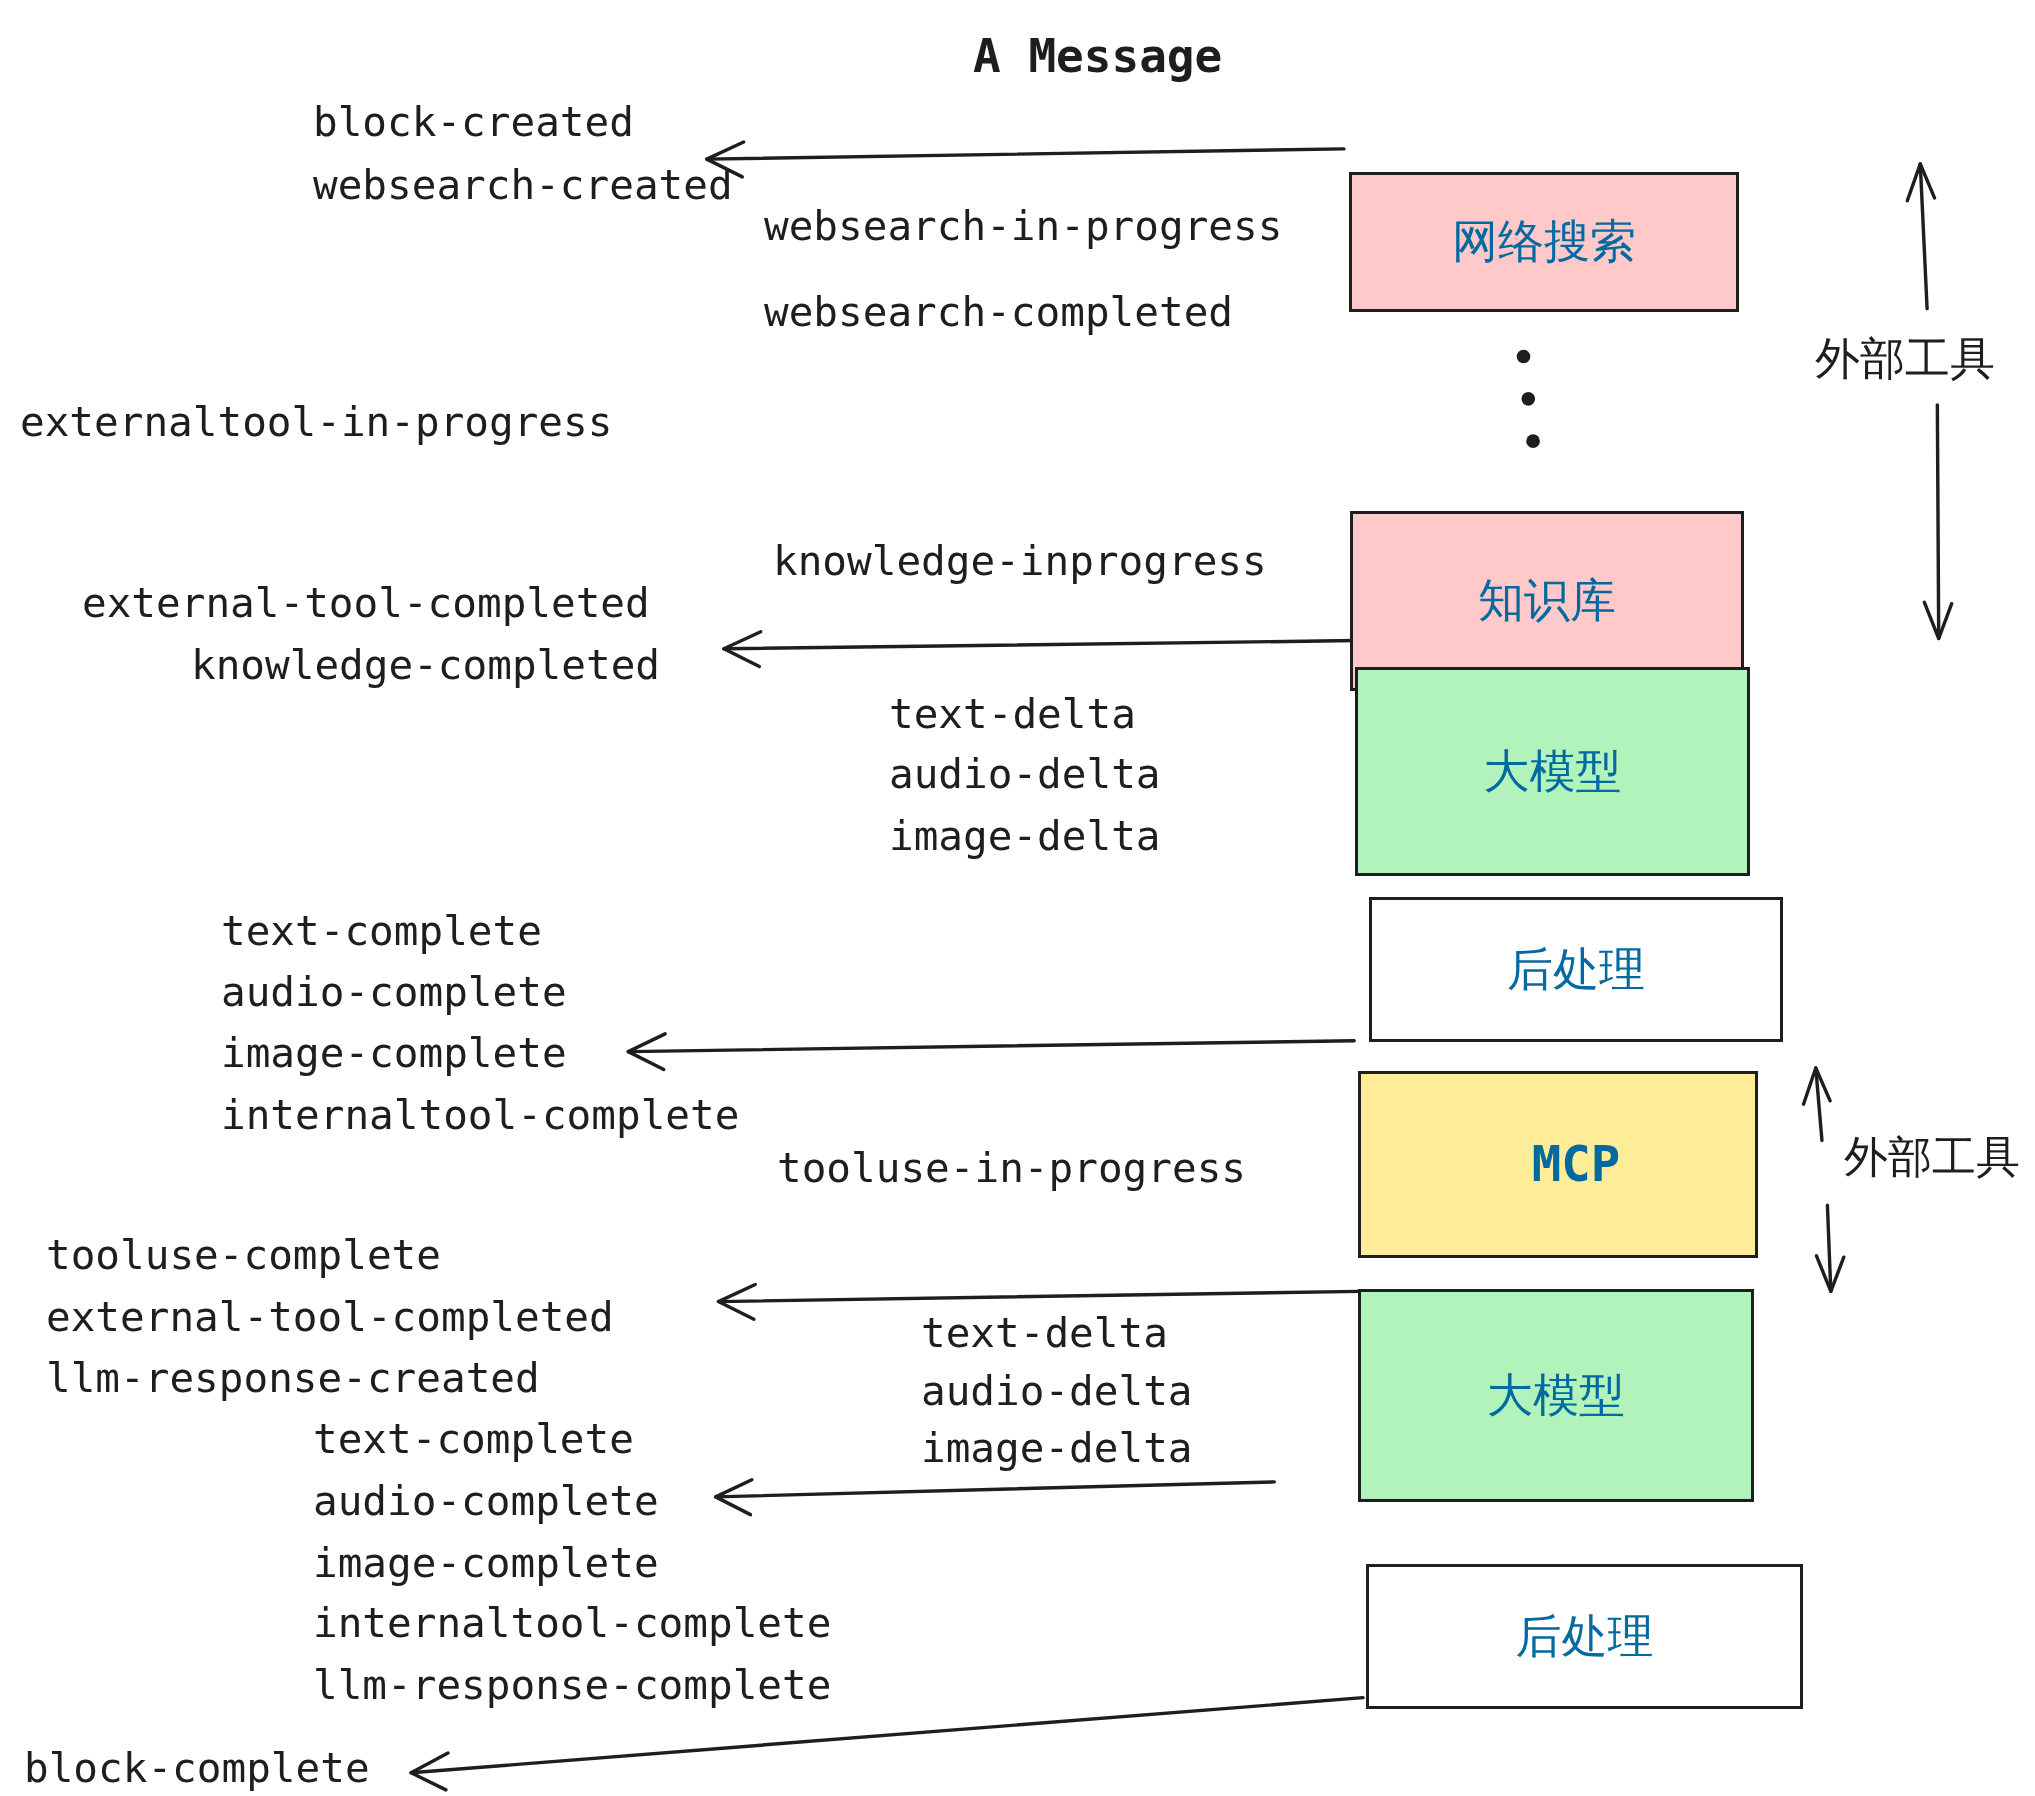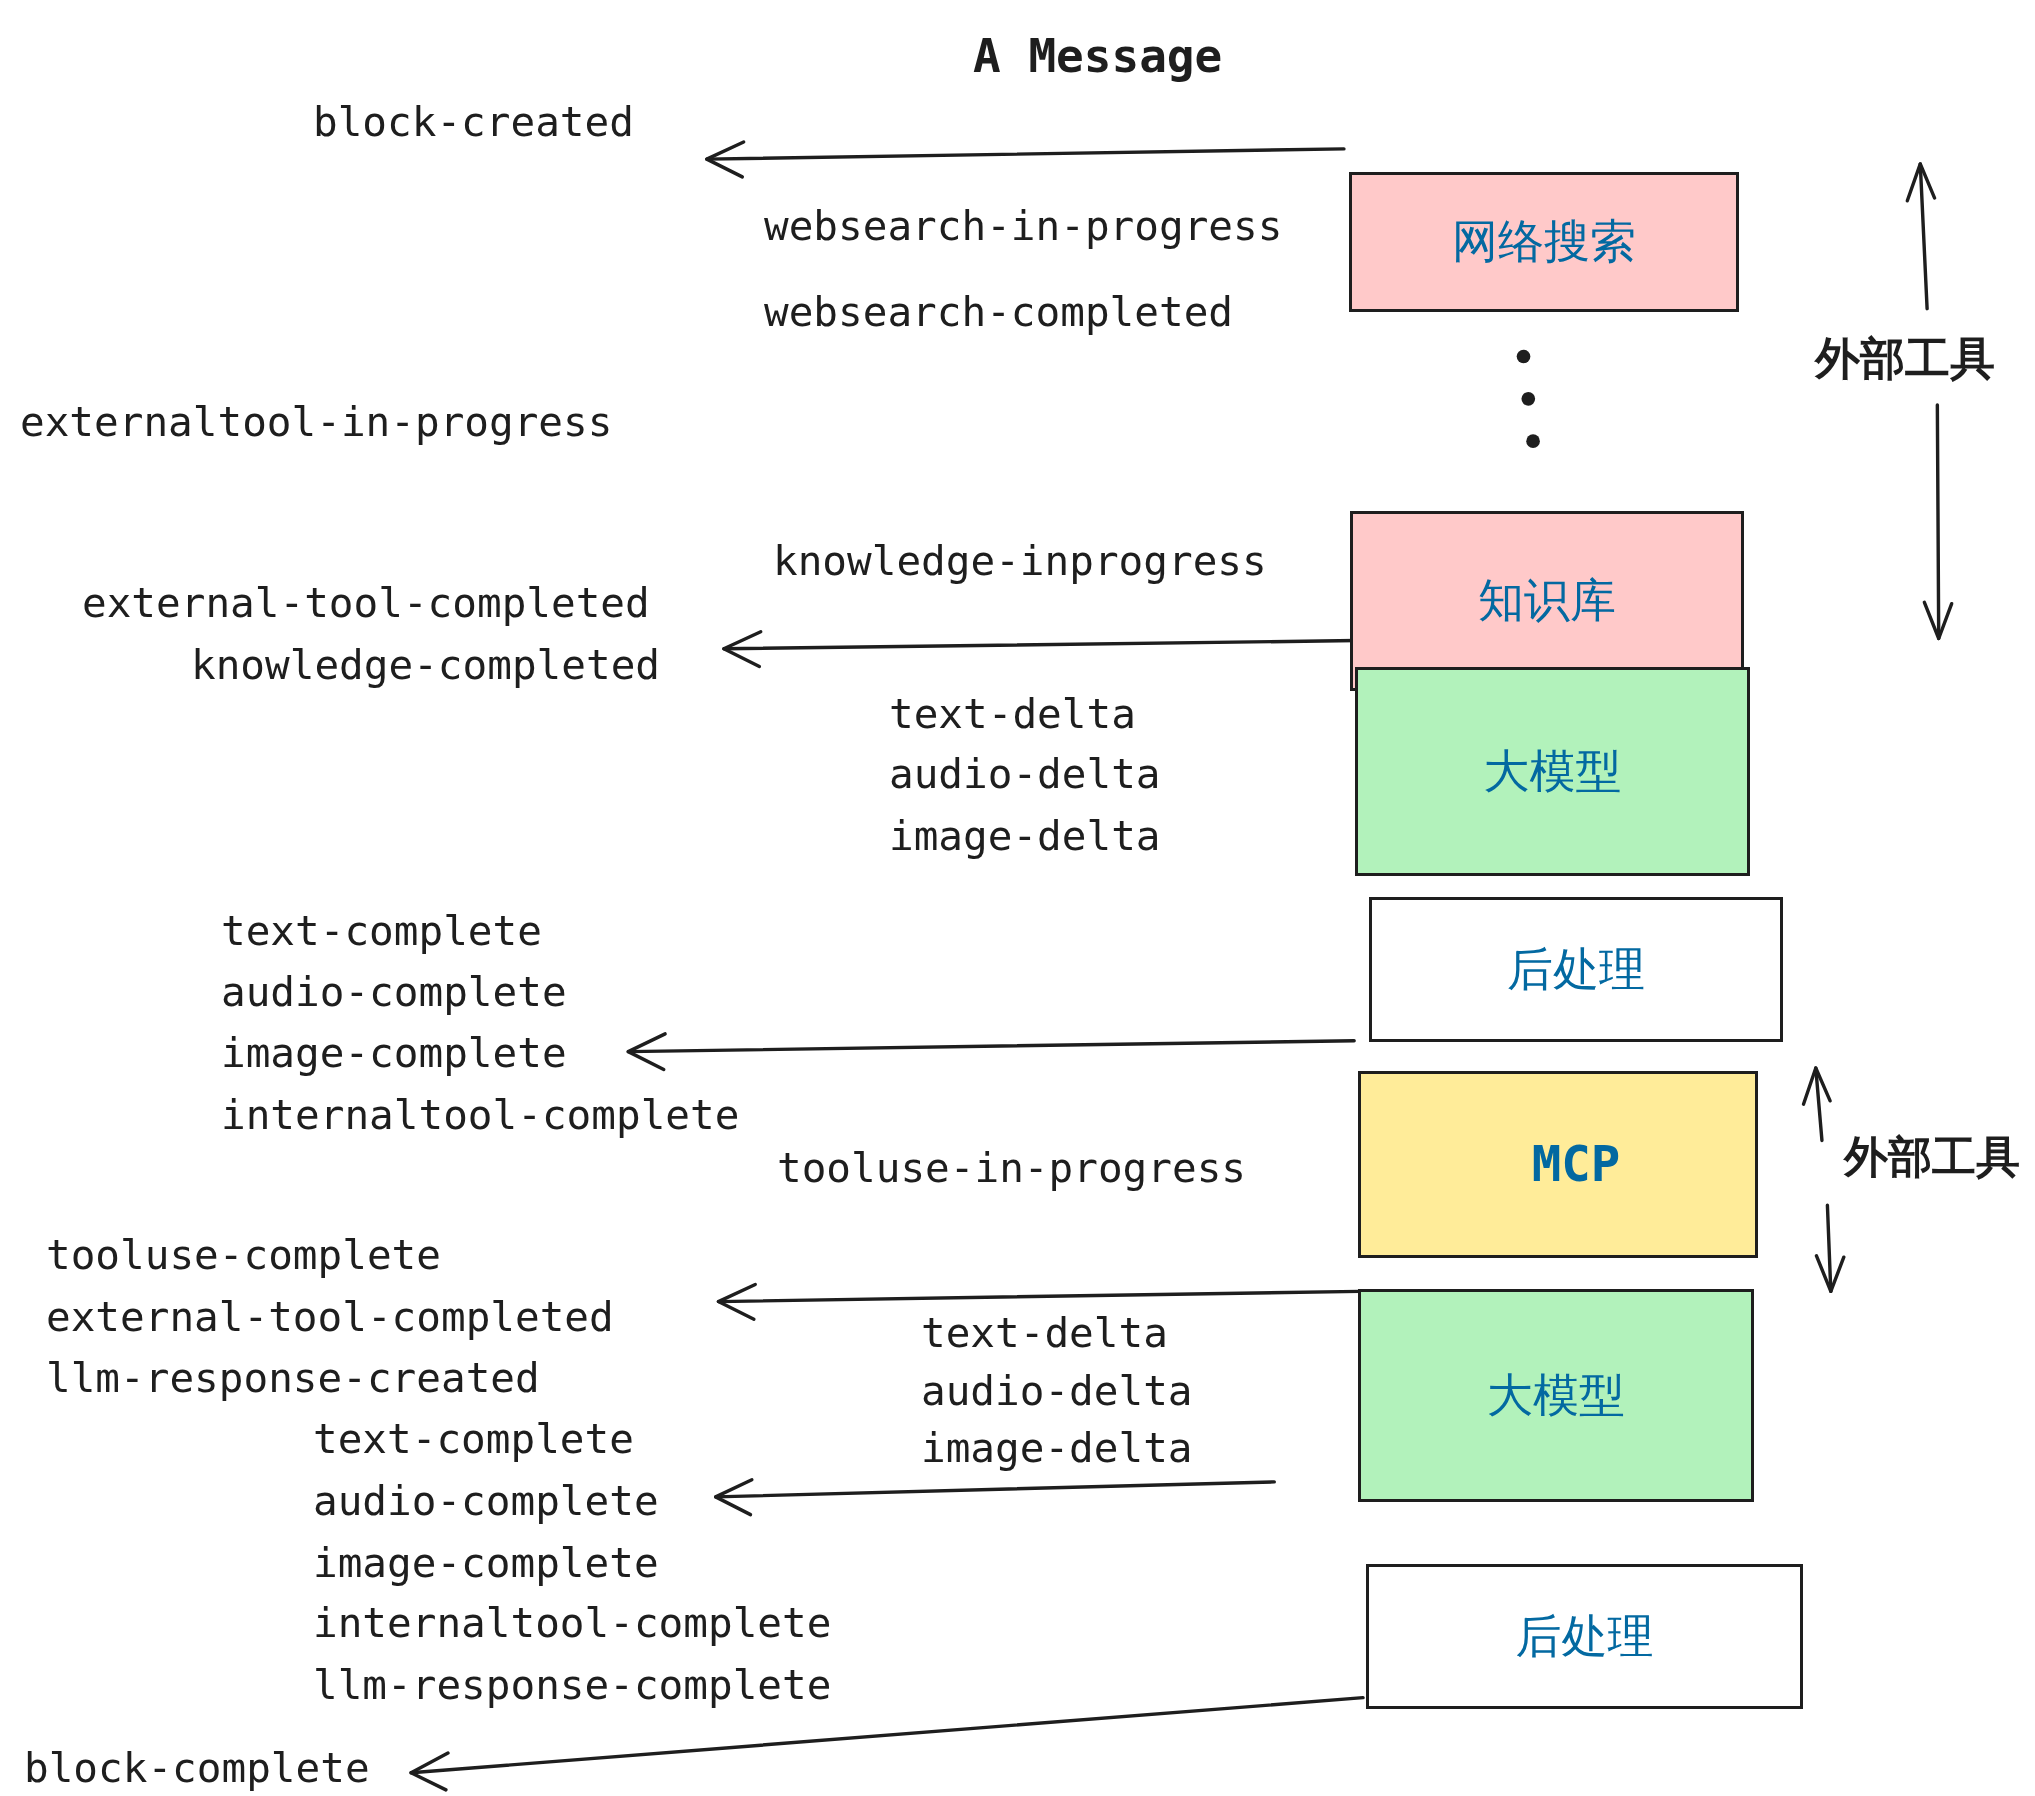--- a/index.html
+++ b/index.html
@@ -42,21 +42,20 @@
   .fill-pink{background:#ffc9c9;}
   .fill-green{background:#b2f2bb;}
   .fill-yellow{background:#ffec99;}
   .fill-white{background:#ffffff;}
   .cjk{
     position:absolute;
     font-family:"Liberation Sans","DejaVu Sans",sans-serif;
     font-size:45px;
     white-space:nowrap;
     color:#1e1e1e;
-    font-weight:bold;
   }
   svg.overlay{position:absolute;left:0;top:0;}
   svg.overlay path{stroke:#1e1e1e;stroke-width:5;fill:none;stroke-linecap:round;stroke-linejoin:round;}
   svg.overlay circle{fill:#1e1e1e;stroke:none;}
 </style>
 </head>
 <body>
 
 <div id="canvas">
 
@@ -138,20 +137,21 @@
     <span>大模型</span>
   </div>
   <div class="node fill-white" style="left:1366px;top:1564px;width:437px;height:145px;">
     <span>后处理</span>
   </div>
 
   <div class="cjk" style="left:1815px;top:329px;">外部工具</div>
   <div class="cjk" style="left:1844px;top:1128px;font-size:44px;">外部工具</div>
 
   <div class="evt" style="left:313px;top:98px;">block-created</div>
+  <div class="evt" style="left:313px;top:161px;">websearch-created</div>
   <div class="evt" style="left:764px;top:202px;">websearch-in-progress</div>
   <div class="evt" style="left:764px;top:288px;">websearch-completed</div>
   <div class="evt" style="left:20px;top:398px;">externaltool-in-progress</div>
   <div class="evt" style="left:773px;top:537px;">knowledge-inprogress</div>
   <div class="evt" style="left:82px;top:579px;">external-tool-completed</div>
   <div class="evt" style="left:191px;top:641px;">knowledge-completed</div>
   <div class="evt" style="left:889px;top:690px;">text-delta</div>
   <div class="evt" style="left:889px;top:750px;">audio-delta</div>
   <div class="evt" style="left:889px;top:812px;">image-delta</div>
   <div class="evt" style="left:221px;top:907px;">text-complete</div>

